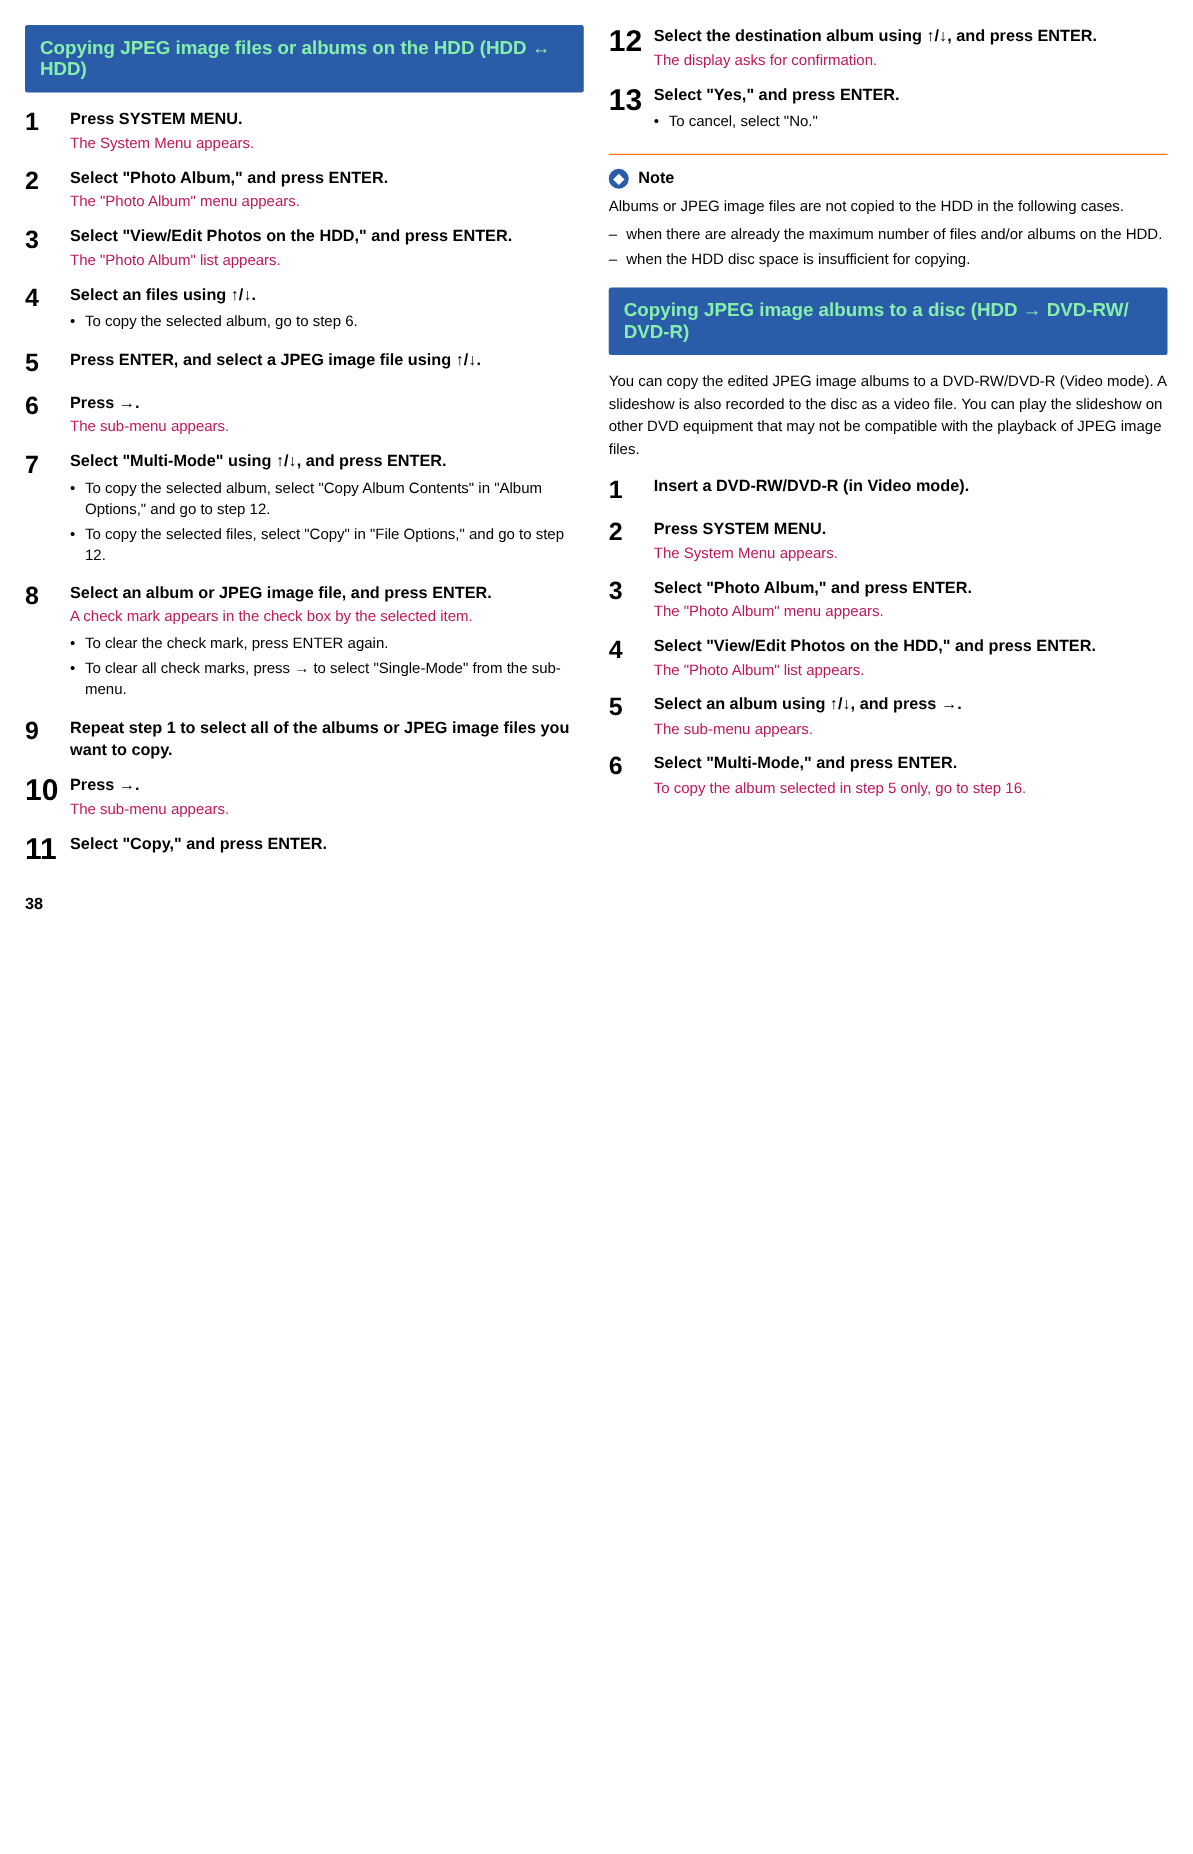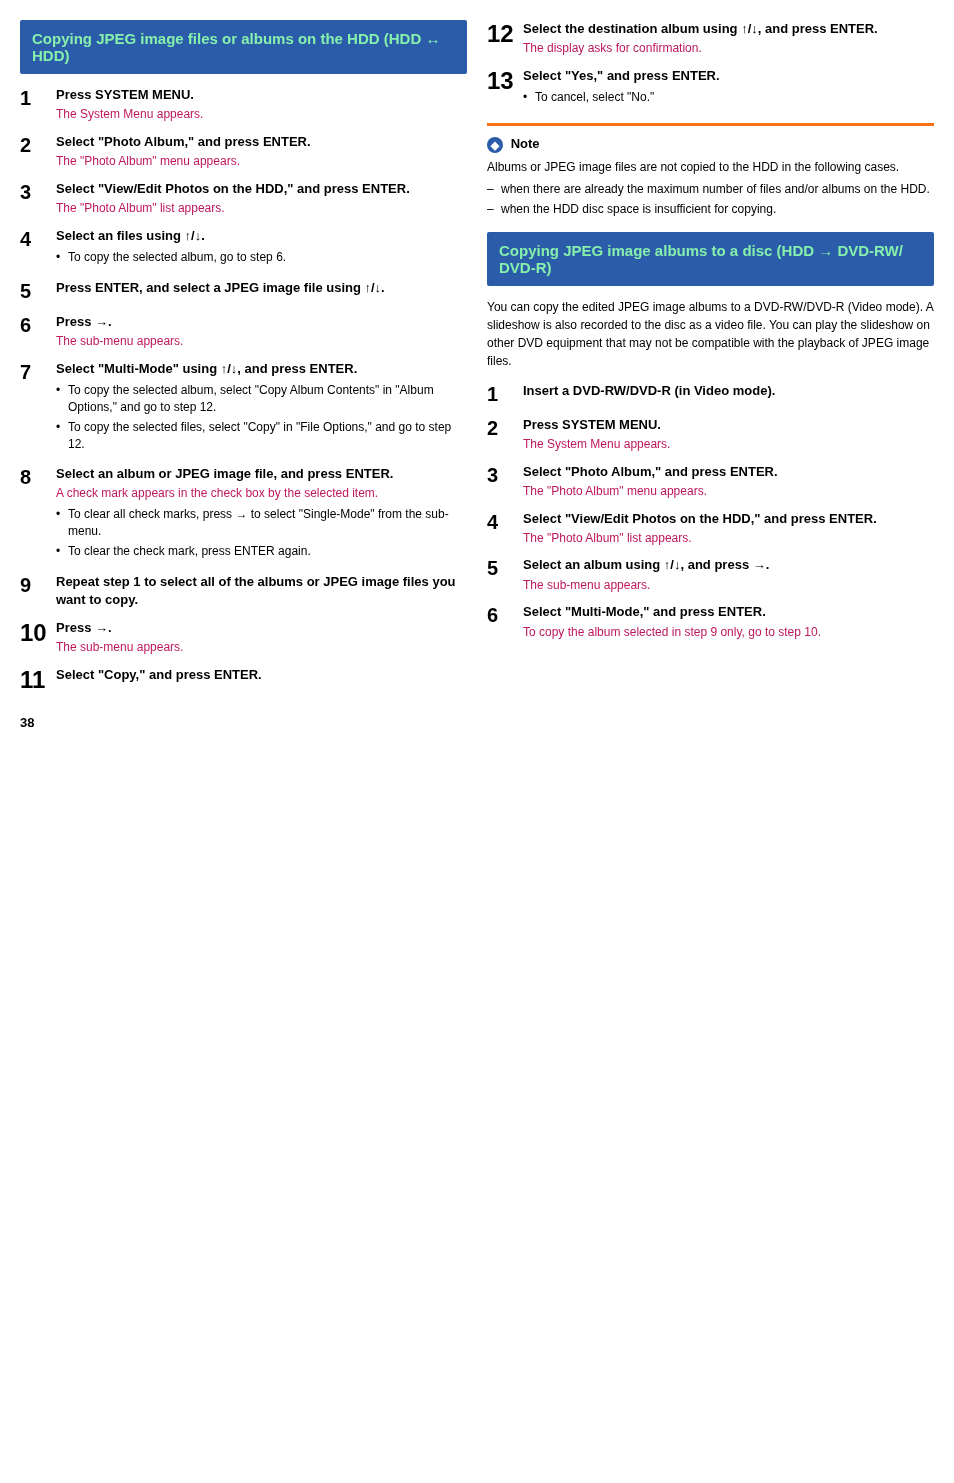--- a/index.html
+++ b/index.html
@@ -75,21 +75,21 @@
       padding-left: 12px;
       position: relative;
       margin-bottom: 3px;
     }
     .bullet-list li::before {
       content: "•";
       position: absolute;
       left: 0;
     }
     .note-box {
-      border-top: 3px solid #f97316;
+      border-top: 1px solid #f97316;
       margin: 14px 0;
       padding-top: 10px;
     }
     .note-title {
       font-weight: bold;
       font-size: 13px;
       margin-bottom: 5px;
     }
     .note-icon {
       display: inline-block;
@@ -204,22 +204,22 @@
           </ul>
         </div>
       </div>
 
       <div class="step">
         <div class="step-number">8</div>
         <div class="step-content">
           <div class="step-title">Select an album or JPEG image file, and press ENTER.</div>
           <div class="step-sub">A check mark appears in the check box by the selected item.</div>
           <ul class="bullet-list">
+            <li>To clear the check mark, press ENTER again.</li>
             <li>To clear all check marks, press → to select "Single-Mode" from the sub-menu.</li>
-            <li>To clear the check mark, press ENTER again.</li>
           </ul>
         </div>
       </div>
 
       <div class="step">
         <div class="step-number">9</div>
         <div class="step-content">
           <div class="step-title">Repeat step 1 to select all of the albums or JPEG image files you want to copy.</div>
         </div>
       </div>
@@ -323,20 +323,20 @@
           <div class="step-content">
             <div class="step-title">Select an album using ↑/↓, and press →.</div>
             <div class="step-sub">The sub-menu appears.</div>
           </div>
         </div>
 
         <div class="step">
           <div class="step-number">6</div>
           <div class="step-content">
             <div class="step-title">Select "Multi-Mode," and press ENTER.</div>
-            <div class="step-sub">To copy the album selected in step 9 only, go to step 10.</div>
+            <div class="step-sub">To copy the album selected in step 5 only, go to step 16.</div>
           </div>
         </div>
 
       </div>
     </div>
   </div>
 </div>
 
 </body></html>

